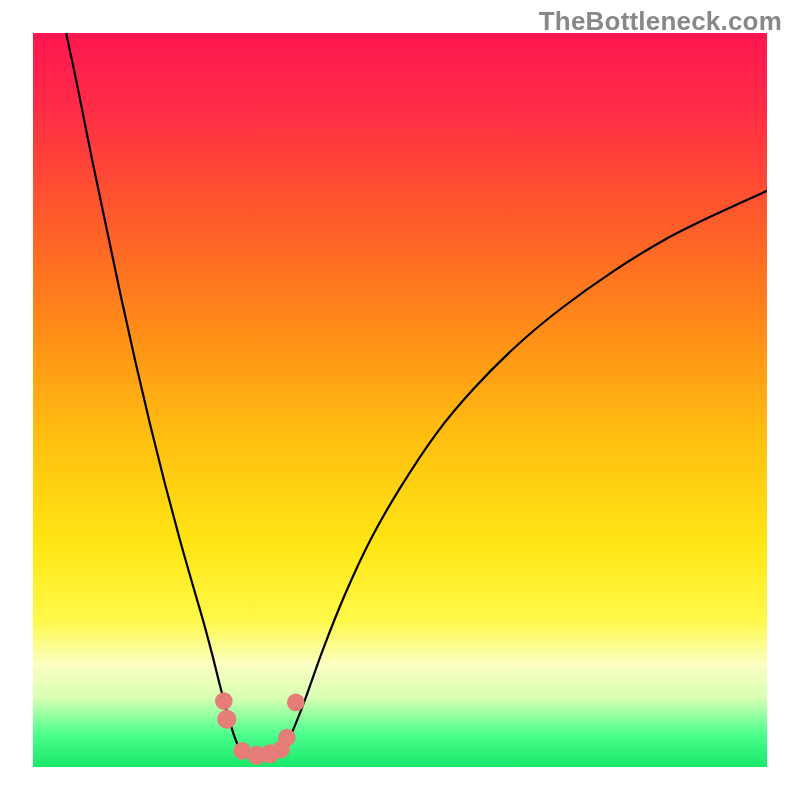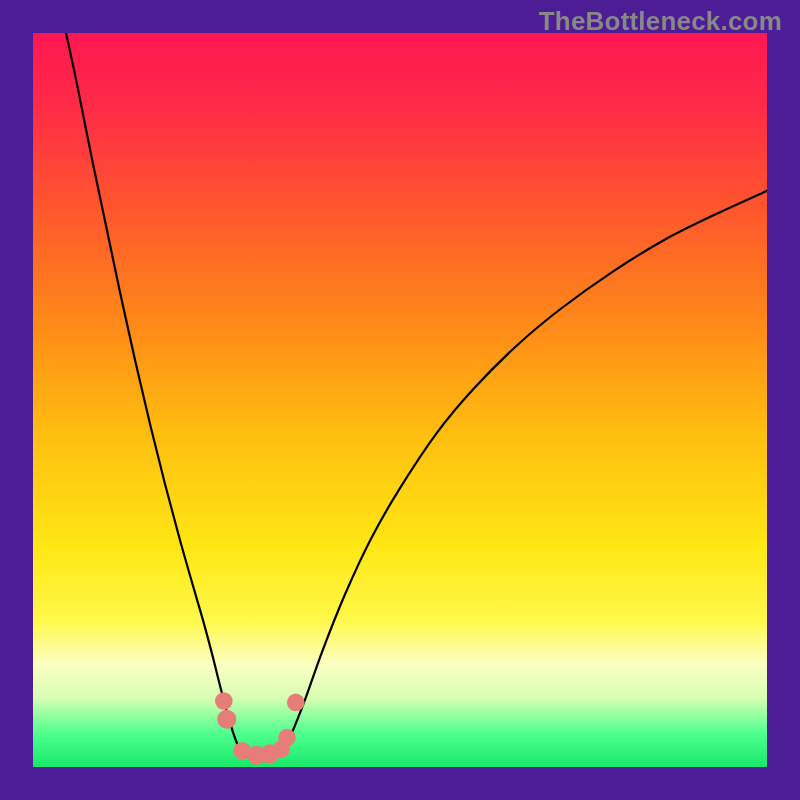--- a/index.html
+++ b/index.html
@@ -9,21 +9,21 @@
     height: 800px;
     background: #000;
     overflow: hidden;
   }
   .frame {
     position: absolute;
     left: 0;
     top: 0;
     width: 800px;
     height: 800px;
-    background: #4c1d95;
+    background: #ffffff;
   }
   .plot {
     position: absolute;
     left: 33px;
     top: 33px;
     width: 734px;
     height: 734px;
     overflow: hidden;
   }
   .watermark {

